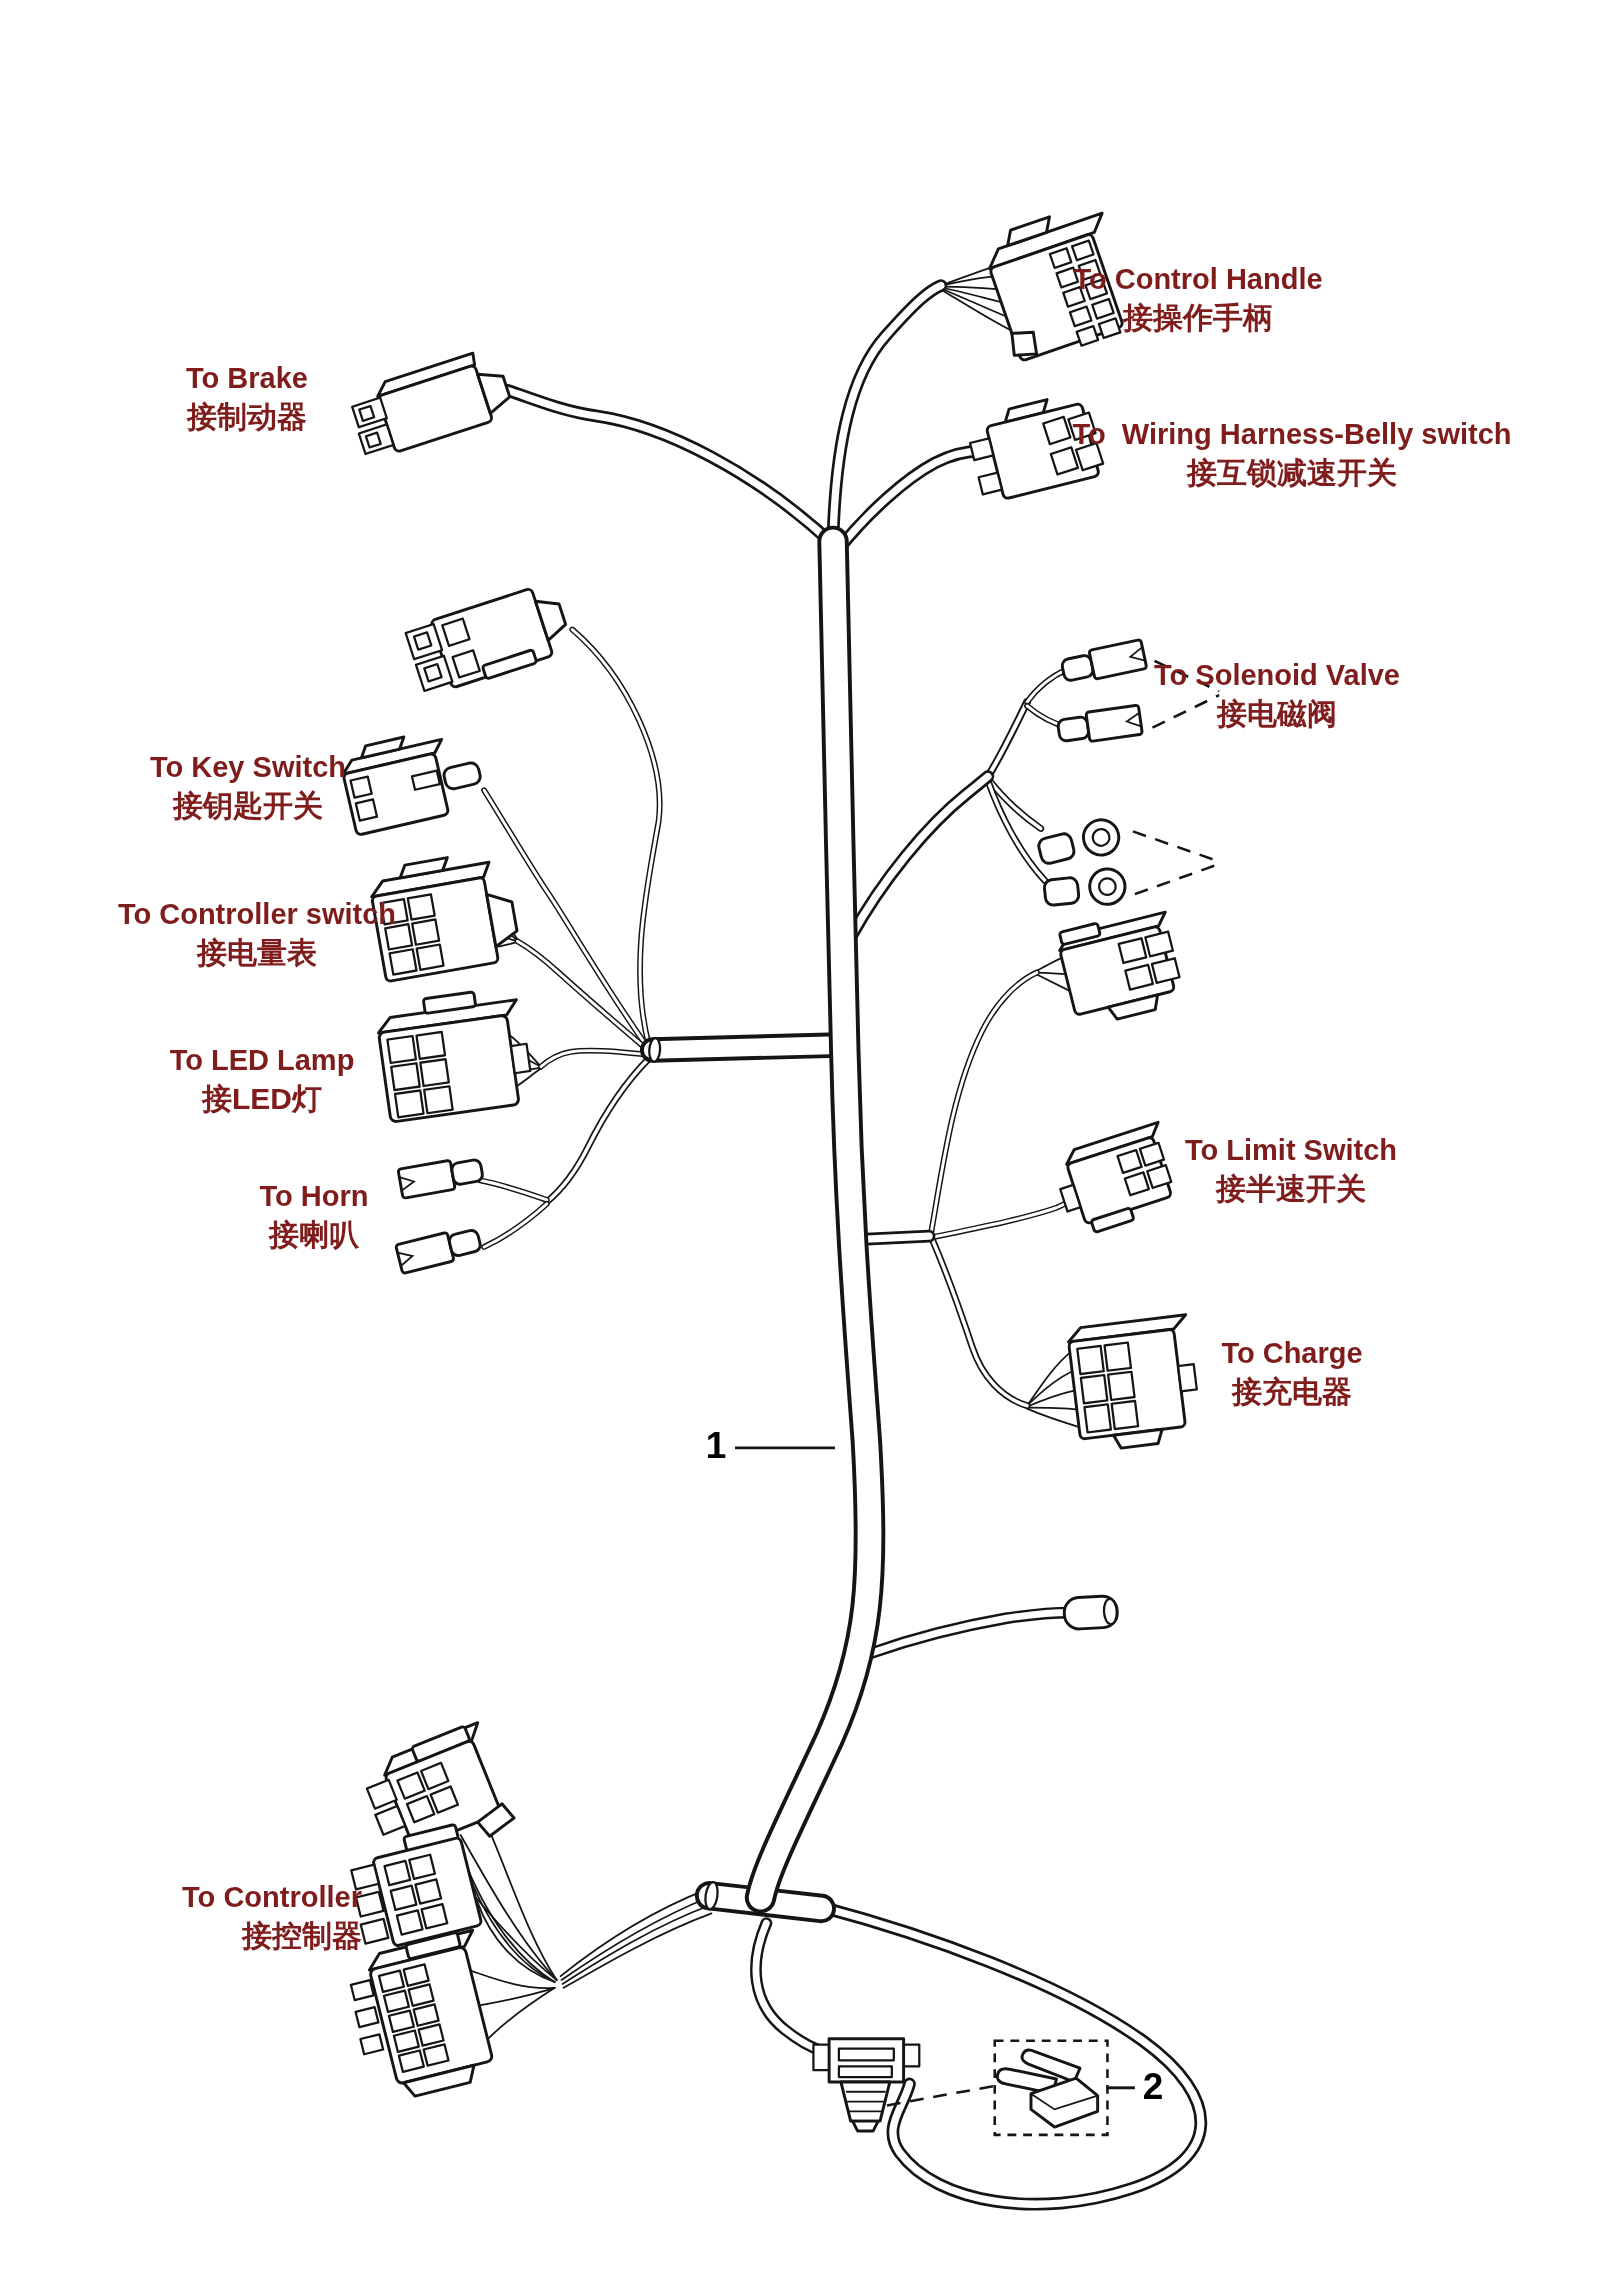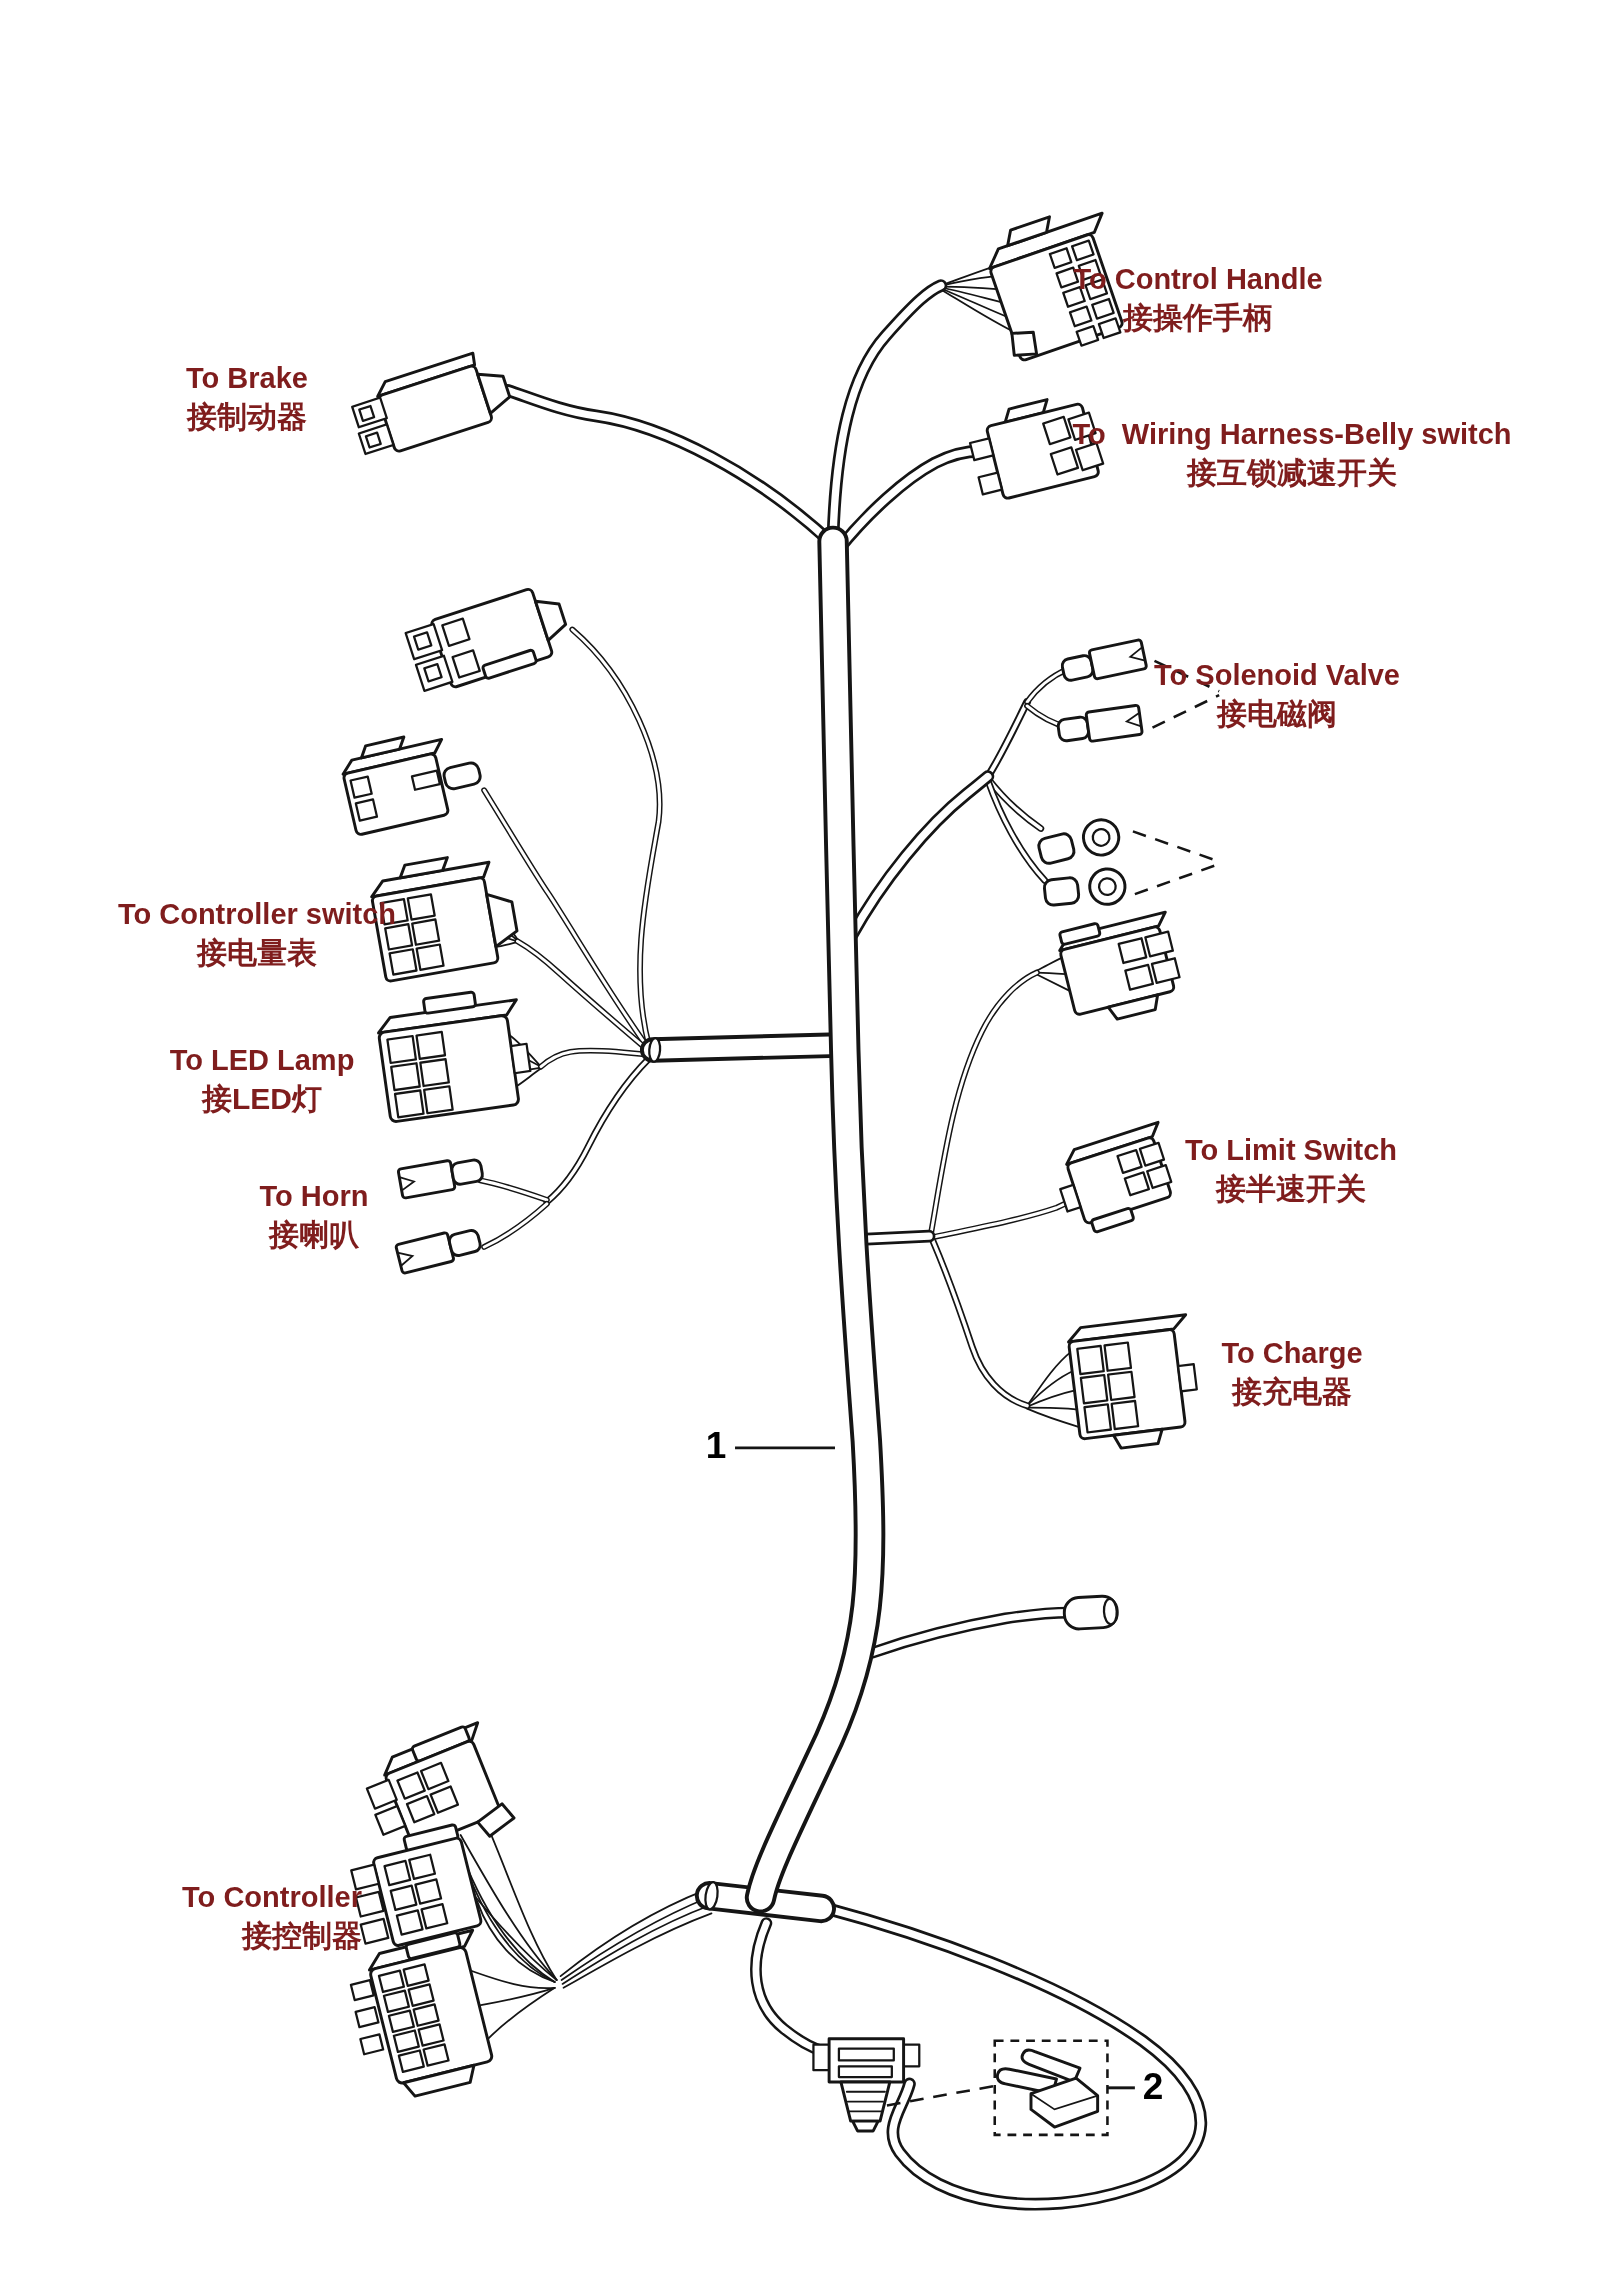--- a/index.html
+++ b/index.html
@@ -464,20 +464,24 @@
     <span class="zh">接操作手柄</span>
   </div>
   <div class="label" style="left:1292px;top:416px;">
     <span class="en">To  Wiring Harness-Belly switch</span>
     <span class="zh">接互锁减速开关</span>
   </div>
   <div class="label" style="left:1277px;top:657px;">
     <span class="en">To Solenoid Valve</span>
     <span class="zh">接电磁阀</span>
   </div>
+  <div class="label" style="left:248px;top:749px;">
+    <span class="en">To Key Switch</span>
+    <span class="zh">接钥匙开关</span>
+  </div>
   <div class="label" style="left:257px;top:896px;">
     <span class="en">To Controller switch</span>
     <span class="zh">接电量表</span>
   </div>
   <div class="label" style="left:262px;top:1042px;">
     <span class="en">To LED Lamp</span>
     <span class="zh">接LED灯</span>
   </div>
   <div class="label" style="left:314px;top:1178px;">
     <span class="en">To Horn</span>

